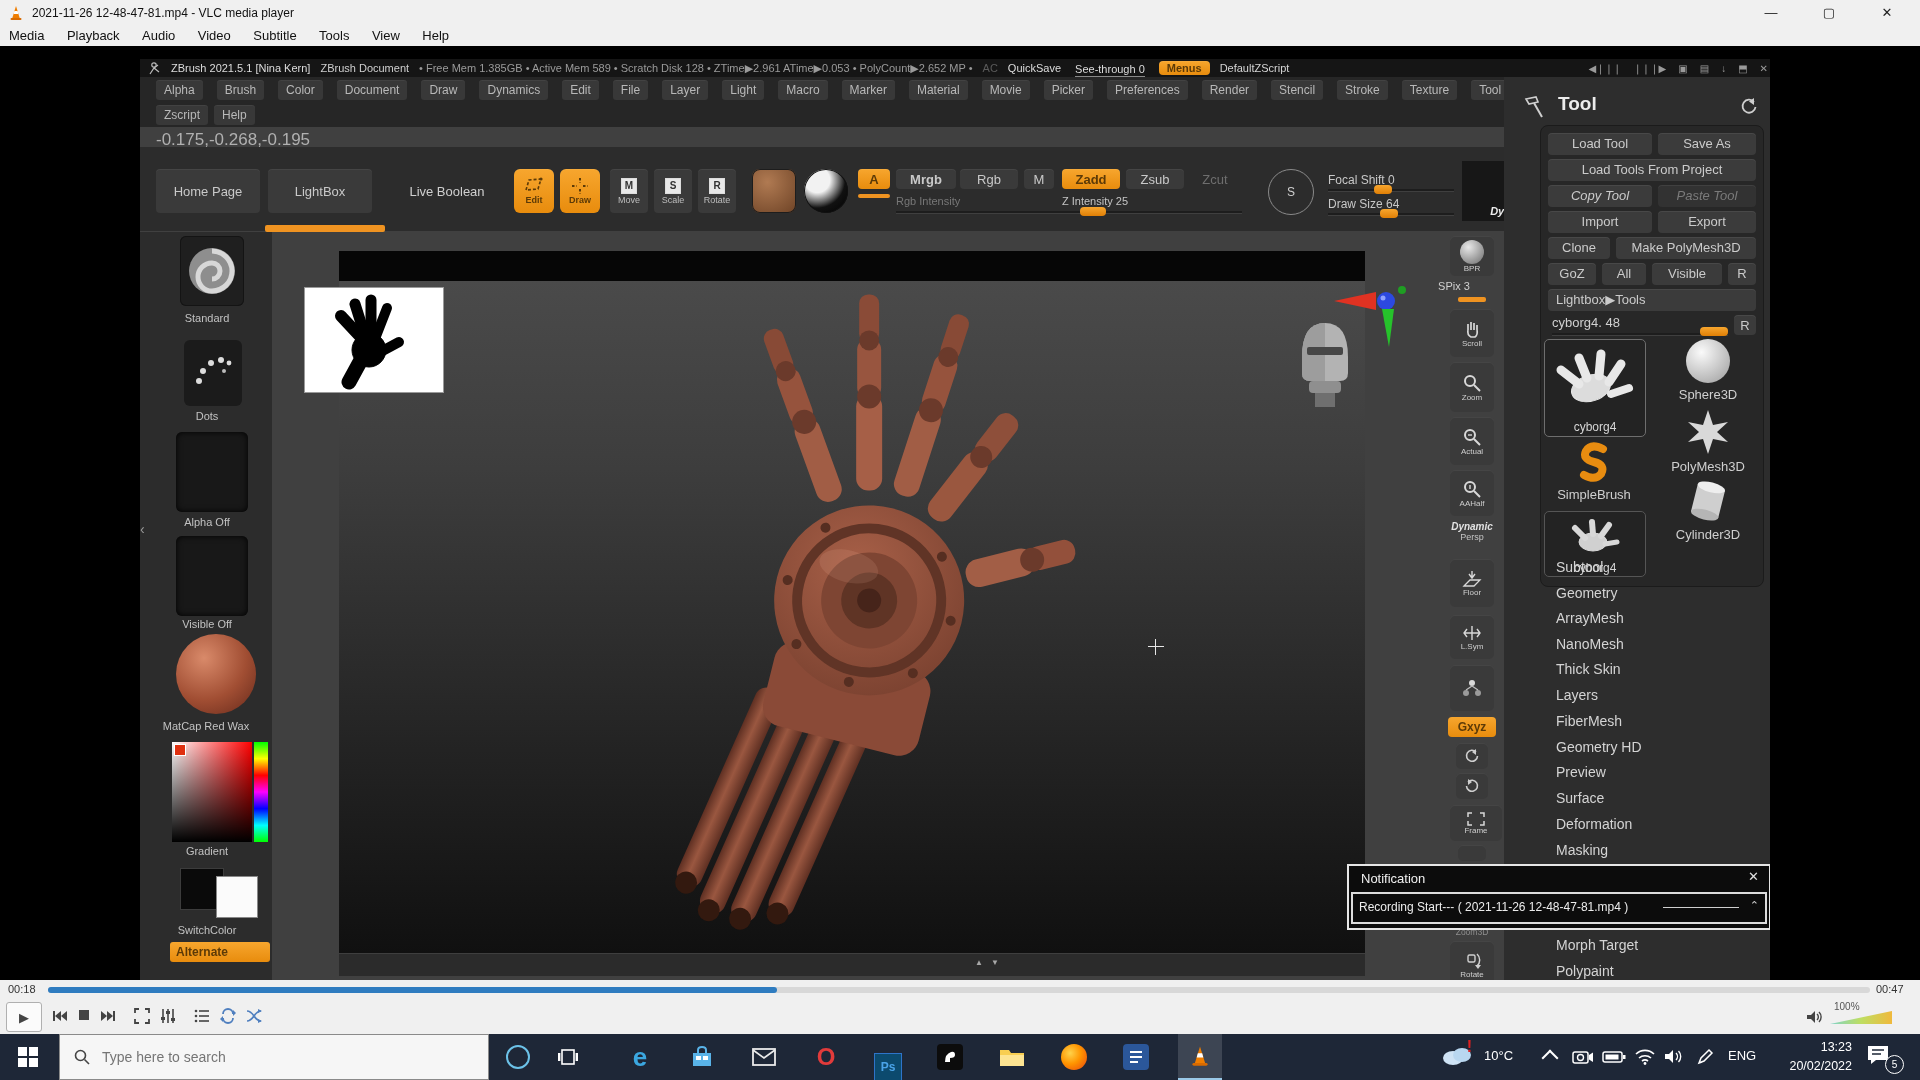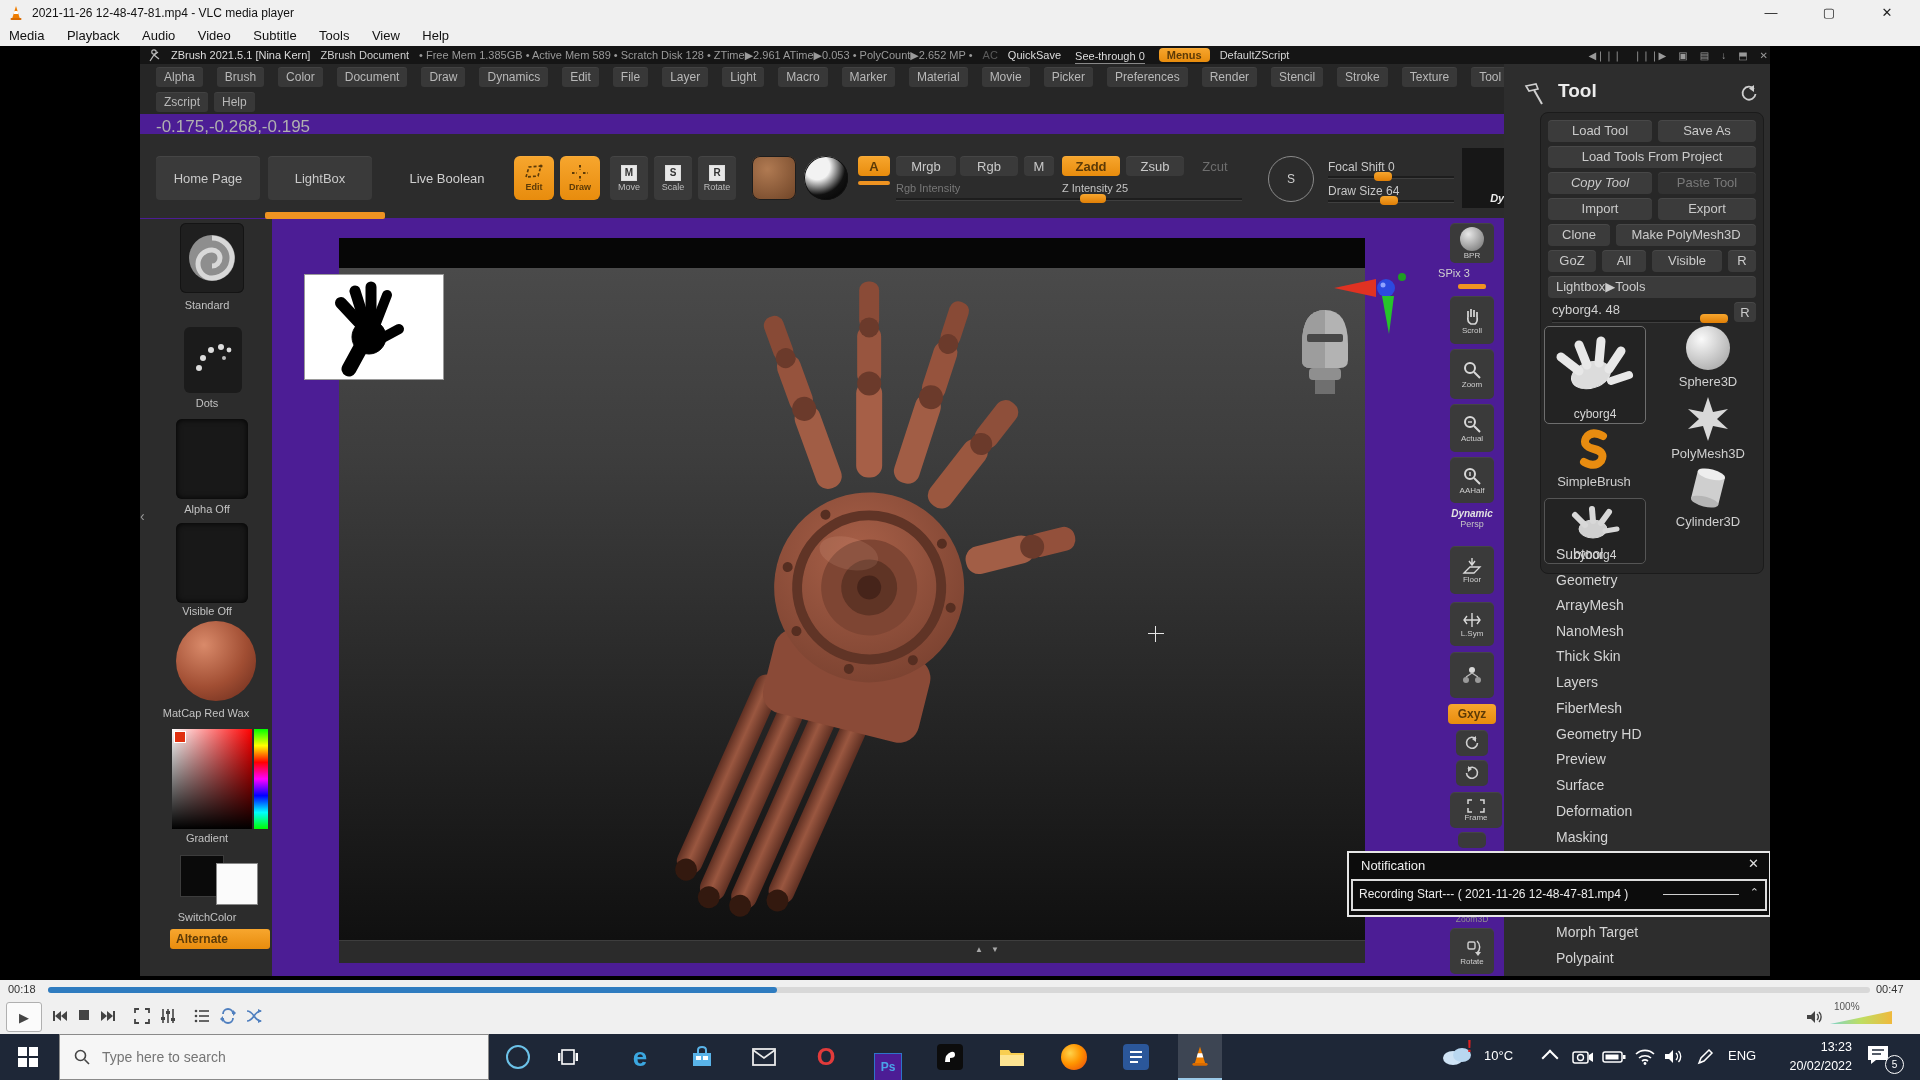--- a/index.html
+++ b/index.html
@@ -5,30 +5,30 @@
   html,body{margin:0;padding:0;background:#000;}
   #screen{position:relative;width:1920px;height:1080px;overflow:hidden;
     font-family:"Liberation Sans",sans-serif;background:#000;}
   .a{position:absolute;}
   
   .vlc-bar{background:#f0f0f0;}
   .vlc-title{font-size:12px;color:#111;line-height:26px;}
   .winbtn{width:46px;height:26px;text-align:center;line-height:26px;color:#222;font-size:13px;cursor:default;}
   .vlc-menu-item{display:inline-block;padding:0 9px;font-size:13px;color:#111;line-height:20px;}
   
-  #zb{background:#4c1d95;overflow:hidden;}
+  #zb{background:#404040;overflow:hidden;margin-top:13px;}
   .zb-text{color:#b8b8b8;font-size:11px;}
   .zb-btn{background:#383838;border-radius:3px;color:#b8b8b8;font-size:12px;
     padding:3px 8px;display:inline-block;box-shadow:inset 0 1px 0 rgba(255,255,255,.05);}
   .shelf-btn{background:#3a3a3a;border-radius:4px;color:#c9c9c9;font-size:13px;
     display:flex;align-items:center;justify-content:center;box-shadow:inset 0 1px 0 rgba(255,255,255,.06);}
   .orange{background:linear-gradient(#f7a62e,#e88c0d)!important;color:#5c3a07!important;font-weight:bold;}
   .tb3{background:#3b3b3b;border-radius:4px;color:#cbcbcb;font-size:13px;line-height:22px;
     text-align:center;box-shadow:inset 0 1px 0 rgba(255,255,255,.07);}
-  .tb3.dis{background:#323232;color:#7a7a7a;}
+  .tb3.dis{background:#323232;color:#7a7a7a;font-style:italic;}
   .tool-section{position:absolute;left:1416px;width:200px;height:20px;color:#d4d4d4;font-size:14px;}
   .tray-lbl{position:absolute;width:118px;text-align:center;color:#c2c2c2;font-size:11px;
     white-space:nowrap;overflow:hidden;}
   .rs-item{position:absolute;background:#3a3a3a;border-radius:5px;display:flex;flex-direction:column;
     align-items:center;justify-content:center;color:#c4c4c4;box-shadow:inset 0 1px 0 rgba(255,255,255,.06);}
   .rs-lbl{font-size:8px;color:#cfcfcf;line-height:9px;}
   .slider-track{position:absolute;height:2px;background:#1d1d1d;border-bottom:1px solid #3f3f3f;}
   .slider-handle{position:absolute;height:9px;border-radius:4px;background:linear-gradient(#f7a62e,#e07f06);}
   
   #zb-canvas-main{background:linear-gradient(180deg,#4a4a4a 0%,#3d3d3d 28%,#262626 65%,#101010 100%);}
@@ -163,21 +163,21 @@
       <div class="a shelf-btn" style="left:558px;top:22px;width:38px;height:44px;flex-direction:column;gap:1px;">
         <span style="border:1px solid #ddd;background:#e8e8e8;color:#333;font-size:10px;font-weight:bold;width:14px;height:14px;line-height:14px;text-align:center;">R</span>
         <span style="font-size:9px;color:#bdbdbd;">Rotate</span>
       </div>
 
       <div class="a" style="left:612px;top:22px;width:44px;height:44px;border-radius:8px;background:radial-gradient(circle at 35% 30%,#b07a52,#6e4326);box-shadow:inset 0 0 0 1px #1d1d1d;"></div>
       <div class="a" style="left:664px;top:22px;width:44px;height:44px;border-radius:50%;background:radial-gradient(circle at 30% 25%,#f2f2f2 0 28%,#111 62%,#000);box-shadow:inset 0 0 0 1px #111;"></div>
 
       <div class="a shelf-btn orange" style="left:718px;top:22px;width:32px;height:20px;">A</div>
       <div class="a" style="left:718px;top:47px;width:32px;height:4px;border-radius:2px;background:#ef9321;"></div>
-      <div class="a shelf-btn" style="left:756px;top:22px;width:60px;height:20px;">Mrgb</div>
+      <div class="a shelf-btn" style="left:756px;top:22px;width:60px;height:20px;font-weight:bold;">Mrgb</div>
       <div class="a shelf-btn" style="left:820px;top:22px;width:58px;height:20px;">Rgb</div>
       <div class="a shelf-btn" style="left:884px;top:22px;width:30px;height:20px;">M</div>
       <div class="a shelf-btn orange" style="left:922px;top:22px;width:58px;height:20px;">Zadd</div>
       <div class="a shelf-btn" style="left:986px;top:22px;width:58px;height:20px;">Zsub</div>
       <div class="a" style="left:1050px;top:22px;width:50px;height:20px;display:flex;align-items:center;justify-content:center;color:#6e6e6e;font-size:13px;">Zcut</div>
 
       <div class="a" style="left:756px;top:48px;font-size:11px;color:#777;">Rgb Intensity</div>
       <div class="slider-track" style="left:756px;top:64px;width:170px;"></div>
       <div class="a" style="left:922px;top:48px;font-size:11px;color:#c4c4c4;">Z Intensity 25</div>
       <div class="slider-track" style="left:922px;top:64px;width:180px;"></div>
@@ -675,21 +675,21 @@
     <div class="a appslot" style="left:744px;top:0;">
       <svg width="24" height="18" viewBox="0 0 24 18">
           <rect x="1" y="1" width="22" height="16" fill="none" stroke="#eaeaea" stroke-width="1.8"></rect>
           <path d="M1 2 L12 10 L23 2" fill="none" stroke="#eaeaea" stroke-width="1.8"></path>
         </svg>
     </div>
     <div class="a appslot" style="left:806px;top:0;">
         <span style="font-size:24px;font-weight:bold;color:#e23b3b;">O</span>
       </div>
     <div class="a appslot" style="left:868px;top:0;">
-      <span style="width:26px;height:26px;background:#4c1d95;border:1px solid #2e74c9;color:#4aa3e8;font-size:12px;font-weight:bold;display:flex;align-items:center;justify-content:center;margin-top:20px;">Ps</span>
+      <span style="width:26px;height:26px;background:#0c4a6e;border:1px solid #2e74c9;color:#4aa3e8;font-size:12px;font-weight:bold;display:flex;align-items:center;justify-content:center;margin-top:20px;">Ps</span>
     </div>
     <div class="a appslot" style="left:930px;top:0;">
       <span style="width:26px;height:26px;background:#0c0c0c;border-radius:4px;display:flex;align-items:center;justify-content:center;">
         <svg width="16" height="16" viewBox="0 0 16 16">
             <path d="M3 13 Q3 5 9 3 Q13 2 13 6 Q13 9 8 9 L8 13 Z" fill="#fff"></path>
           </svg>
       </span>
     </div>
     <div class="a appslot" style="left:992px;top:0;">
       <svg width="26" height="20" viewBox="0 0 26 20">

